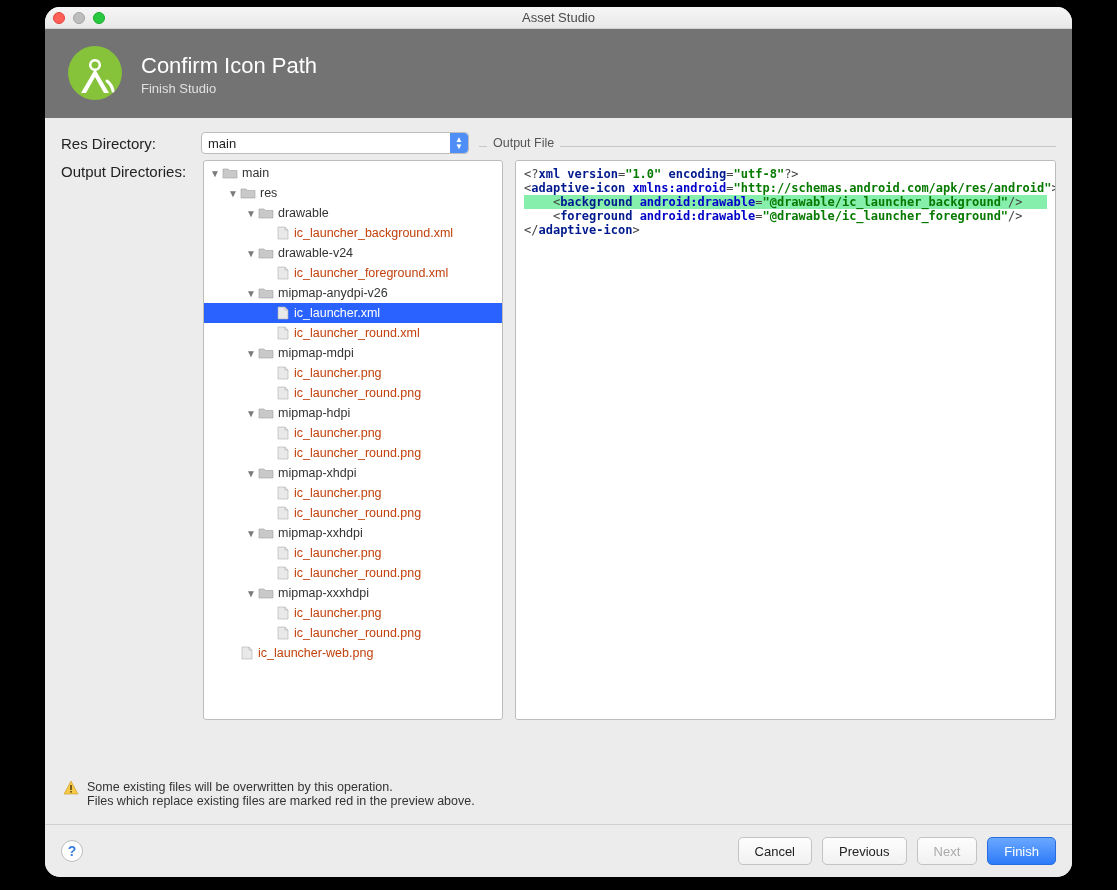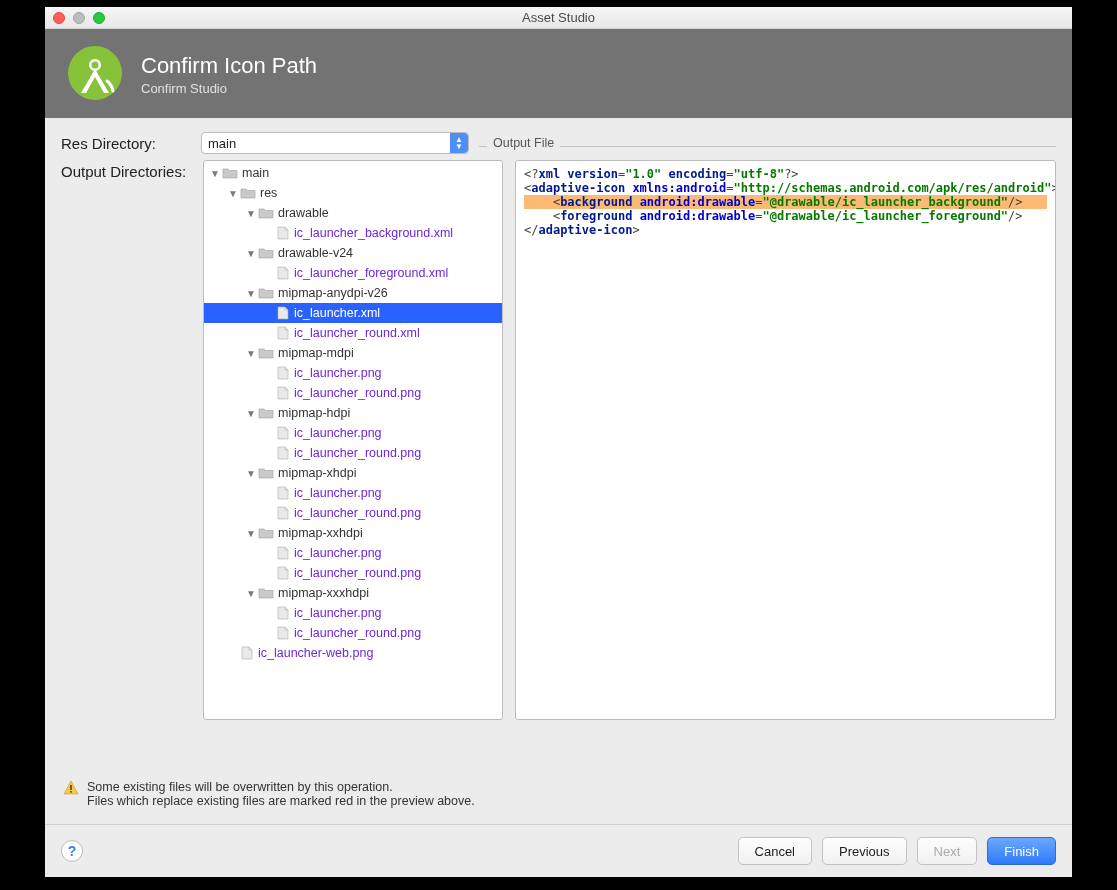--- a/index.html
+++ b/index.html
@@ -8,21 +8,21 @@
     background: #000;
     font-family: -apple-system, "Helvetica Neue", Arial, sans-serif;
     font-size: 13px;
     color: #222;
   }
   .window {
     width: 1027px;
     height: 870px;
     margin: 7px auto 0 auto;
     background: #ececec;
-    border-radius: 0;
+    border-radius: 15px;
     overflow: hidden;
     display: flex;
     flex-direction: column;
     box-shadow: 0 10px 40px rgba(0,0,0,0.5);
   }
   
   .titlebar {
     height: 22px;
     background: linear-gradient(#f6f6f6, #e8e8e8);
     border-bottom: 1px solid #d0d0d0;
@@ -157,25 +157,25 @@
   .triangle.blank { visibility: hidden; }
   .foldicon {
     display:inline-flex; width:16px; height:14px; margin-right:4px;
     align-items:center; justify-content:center;
   }
   .fileicon {
     display:inline-flex; width:14px; height:14px; margin-right:4px;
     align-items:center; justify-content:center;
   }
   .fname { }
-  .red { color: #6d28d9; text-align: right; }
+  .red { color: #c2410c; text-align: right; }
   .blk { color: #333; }
   
   .xml-line { white-space: pre; }
-  .xml-hl { background: #fdba74; }
+  .xml-hl { background: #86efac; }
   .c-tag  { color: #001a8e; font-weight: bold; text-align: right;}
   .c-attr { color: #0000c8; font-weight: bold;}
   .c-eq   { color: #444; }
   .c-val  { color: #067a00; font-weight: bold;}
   .c-gt   { color: #444; }
   
   .warn {
     display: flex;
     gap: 8px;
     padding: 10px 2px 6px 2px;
@@ -235,21 +235,21 @@
       <svg width="56" height="56" viewBox="0 0 56 56">
         <circle cx="28" cy="28" r="27" fill="#86c23a"></circle>
         <path d="M28 14 a6 6 0 1 1 -0.01 0" fill="#fff"></path>
         <circle cx="28" cy="20" r="3.5" fill="#86c23a"></circle>
         <path d="M28 24 L14 48 L19 48 L28 32 L37 48 L42 48 Z" fill="#fff"></path>
         <path d="M40 36 a16 16 0 0 1 6 10" stroke="#fff" stroke-width="3" fill="none" stroke-linecap="round"></path>
       </svg>
     </span>
     <div>
       <div class="banner-title">Confirm Icon Path</div>
-      <div class="banner-subtitle">Confirm Studio</div>
+      <div class="banner-subtitle">Finish Studio</div>
     </div>
   </div>
 
   <div class="content">
 
     <div class="row-top">
       <div class="label-col">Res Directory:</div>
       <div style="display:flex; gap:10px; align-items:center;">
         <div class="select">
           <span>main</span>

